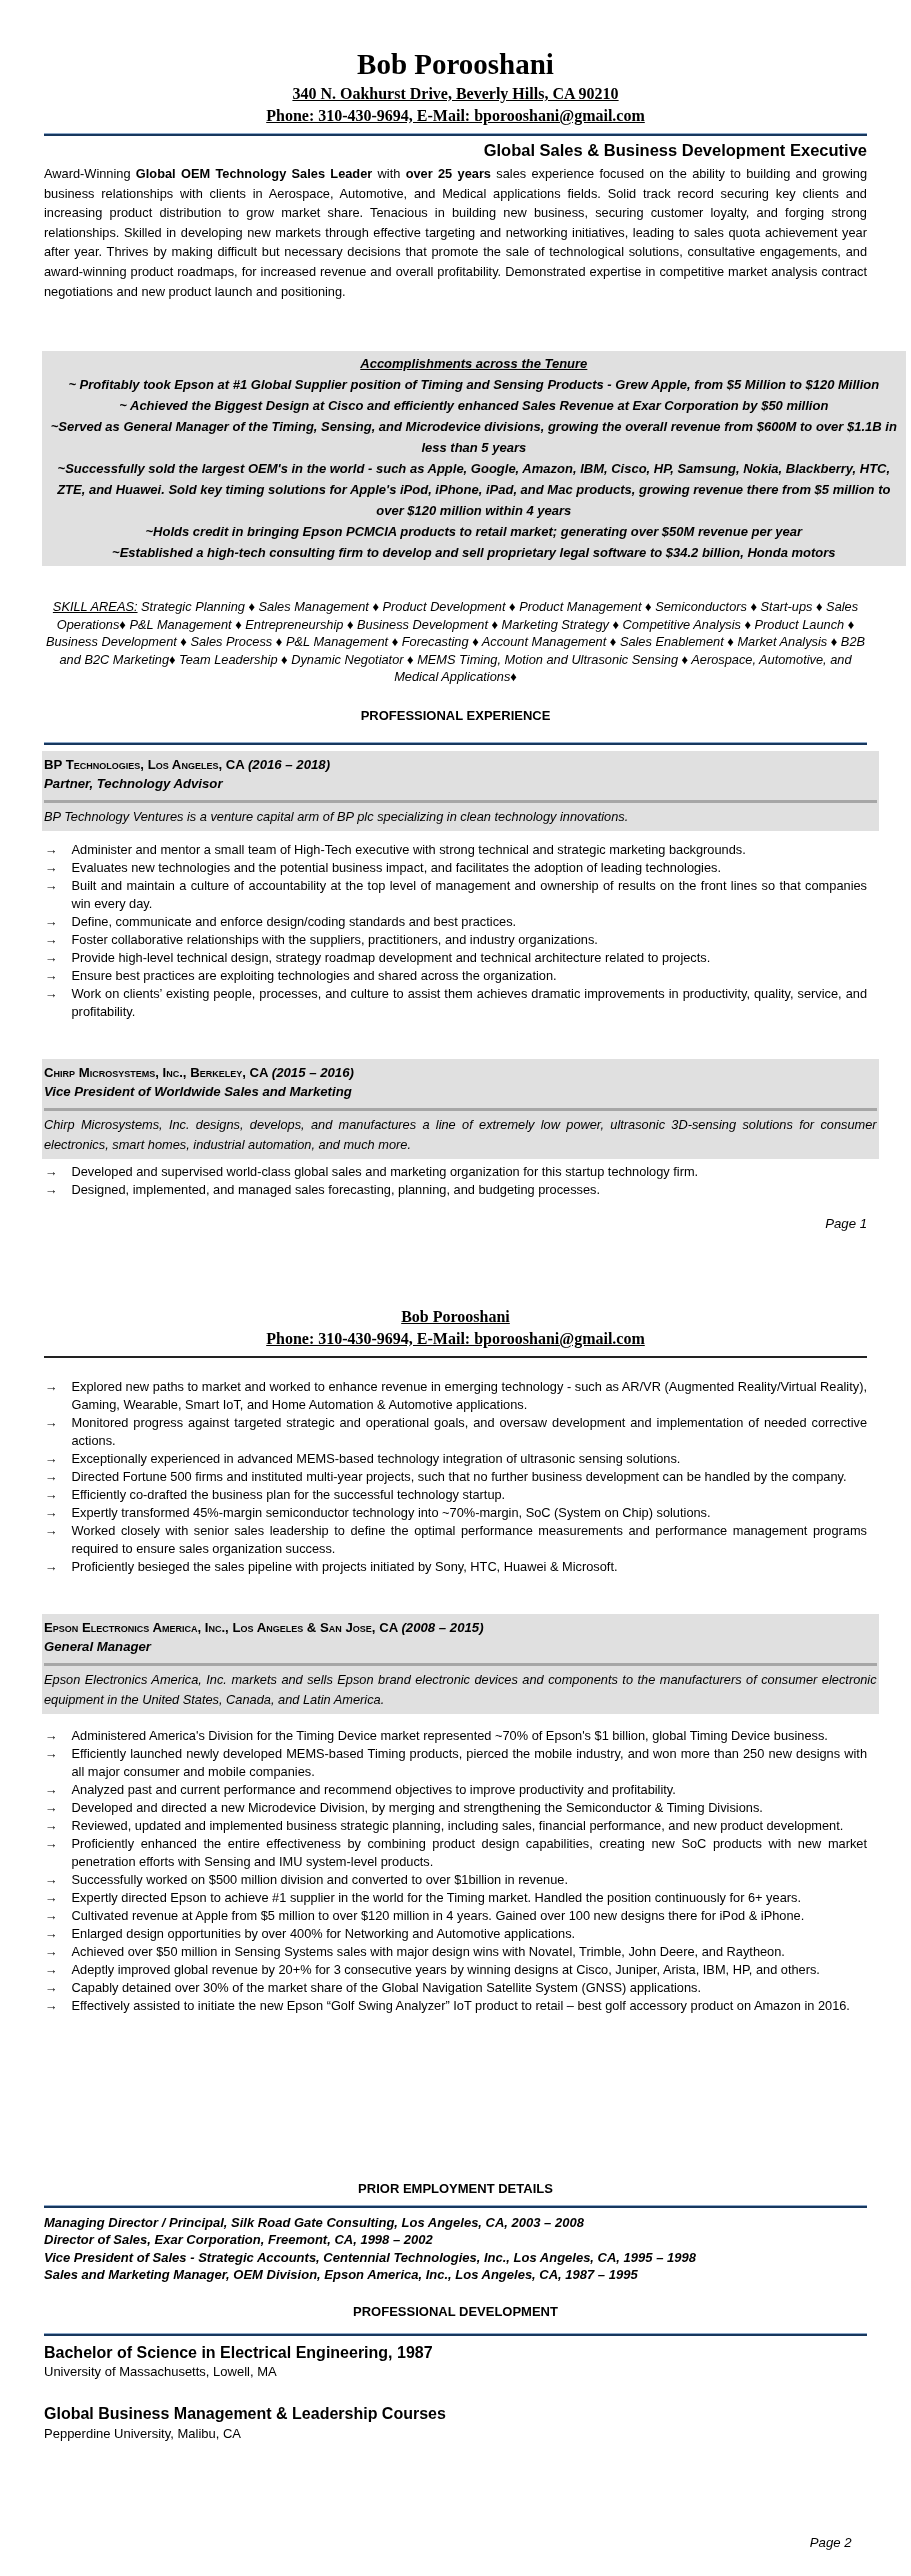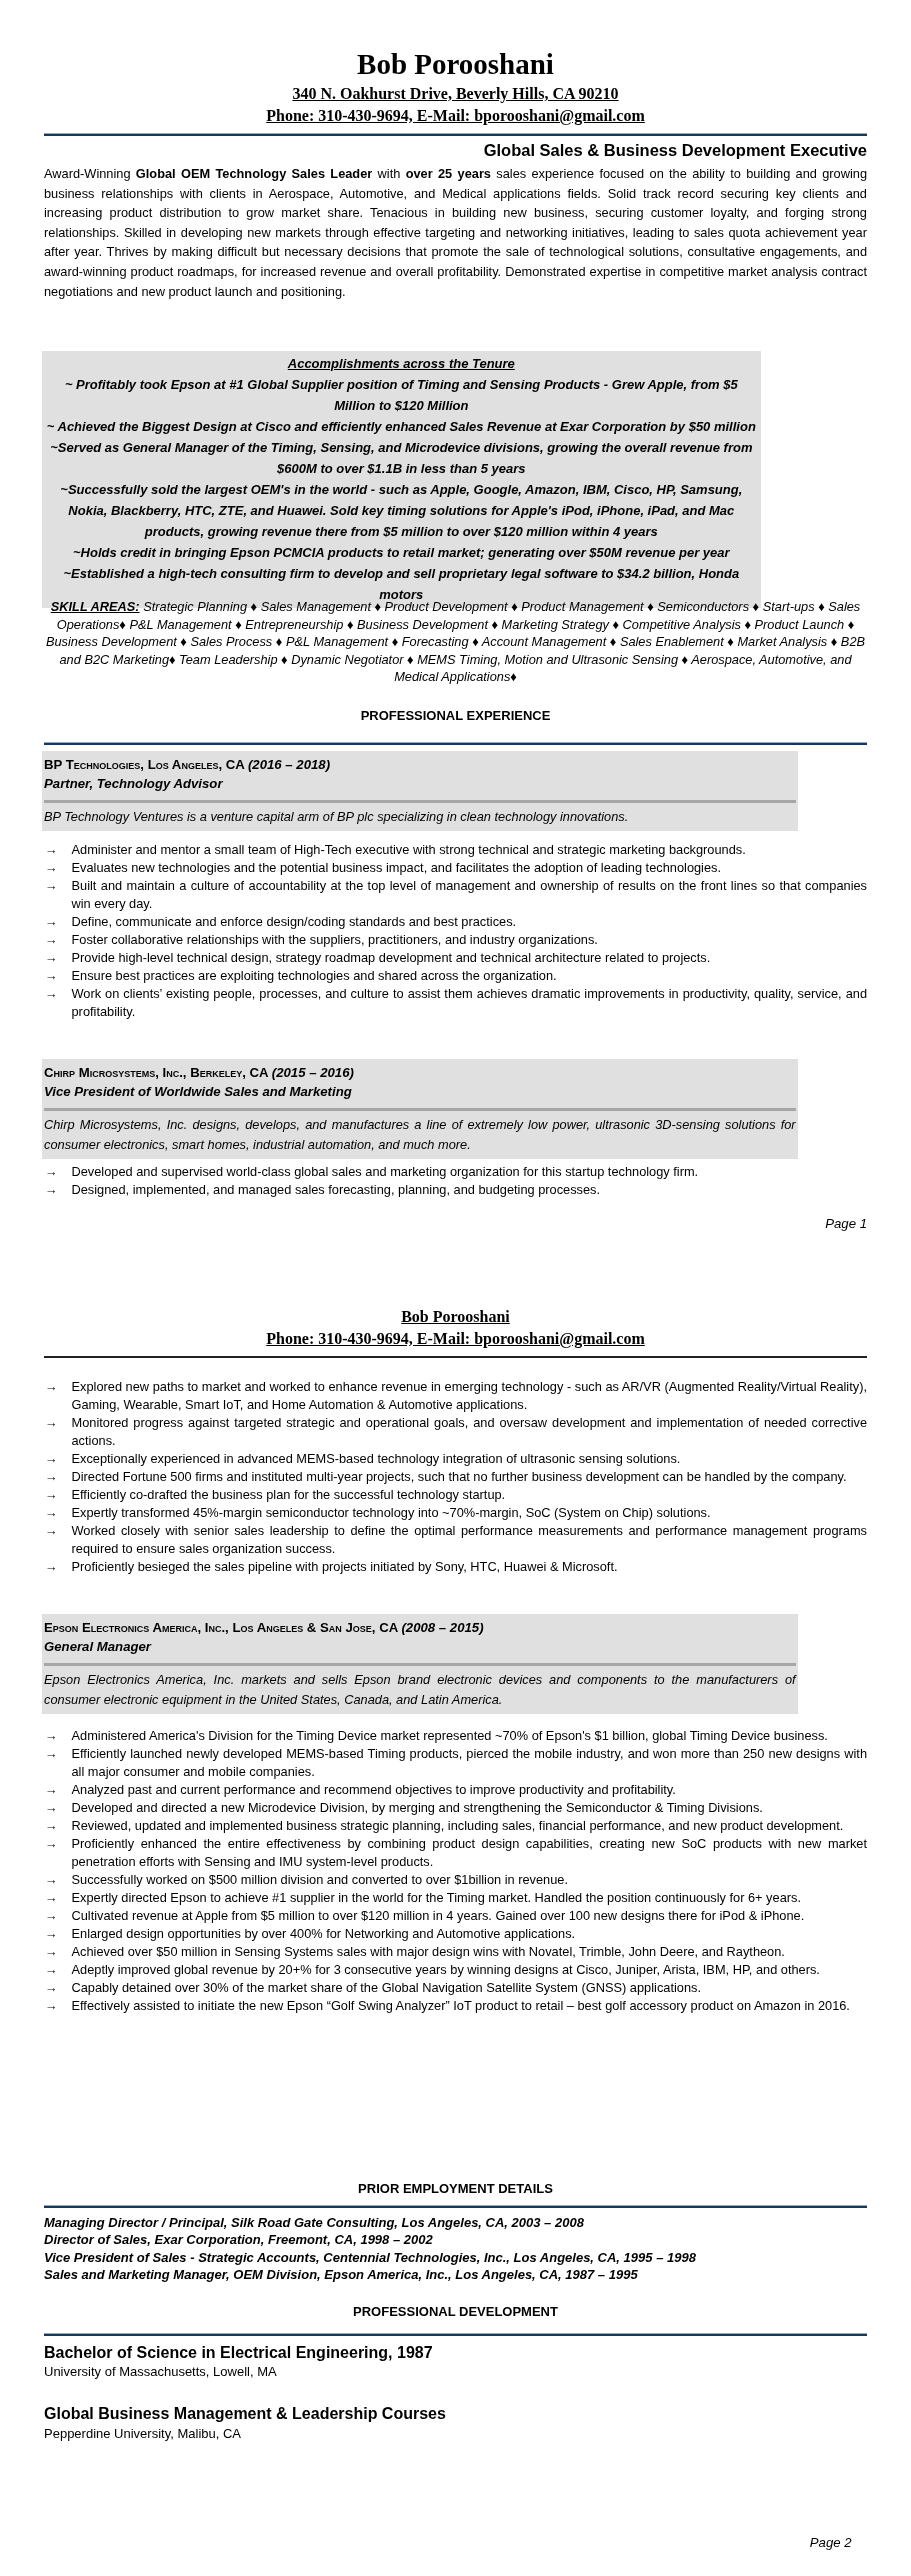--- a/index.html
+++ b/index.html
@@ -56,56 +56,56 @@
   .para {
     position: absolute; left: 0; width: 100%;
     font-size: 12.8px;
     line-height: 19.6px;
     text-align: justify;
   }
   .para b { font-weight: bold; margin-top: 42px; }
 
   
   .accomp-box {
-    position: absolute; left: -2.2px; width: 719px;
+    position: absolute; left: -2.2px; width: 864px;
     background: #e0e0e0;
     text-align: center;
     font-weight: bold;
     font-style: italic;
     font-size: 13px;
     line-height: 21px;
     padding: 2.2px 3.3px 3.3px;
   }
   .accomp-title { text-decoration: underline; }
   .accomp-item { display: block; }
 
   
   .skills {
     position: absolute; left: 0; width: 100%;
     text-align: center;
     font-style: italic;
     font-size: 12.8px;
     line-height: 17.5px;
   }
   .skills-label {
-    font-weight: bold;
+    font-weight: normal;
     text-decoration: underline;
   }
 
   .section-title {
     position: absolute; left: 0; width: 100%;
     text-align: center;
     font-weight: bold;
     font-size: 13px;
     line-height: 16.5px;
   }
 
   
   .job-head {
-    position: absolute; left: -2.2px; width: 756px;
+    position: absolute; left: -2.2px; width: 837px;
     background: #e0e0e0;
     padding: 4.4px 2.2px 0 2.2px;
   }
   .job-company {
     font-weight: bold;
     font-size: 13.2px;
     line-height: 19px;
     font-variant: small-caps;
   }
   .job-company .dates { font-style: italic; font-variant: normal; }

